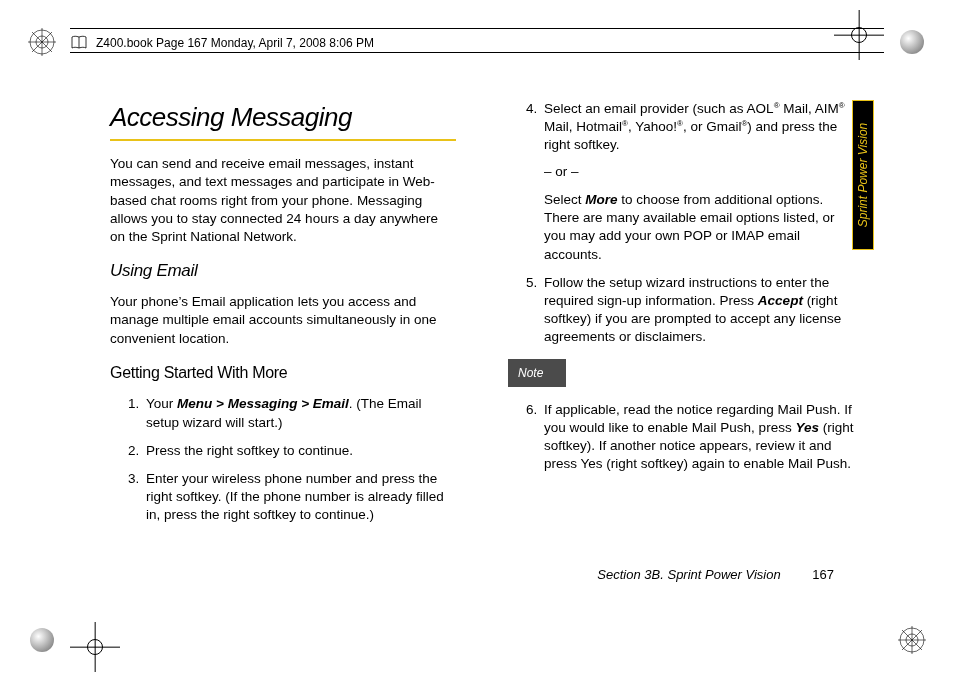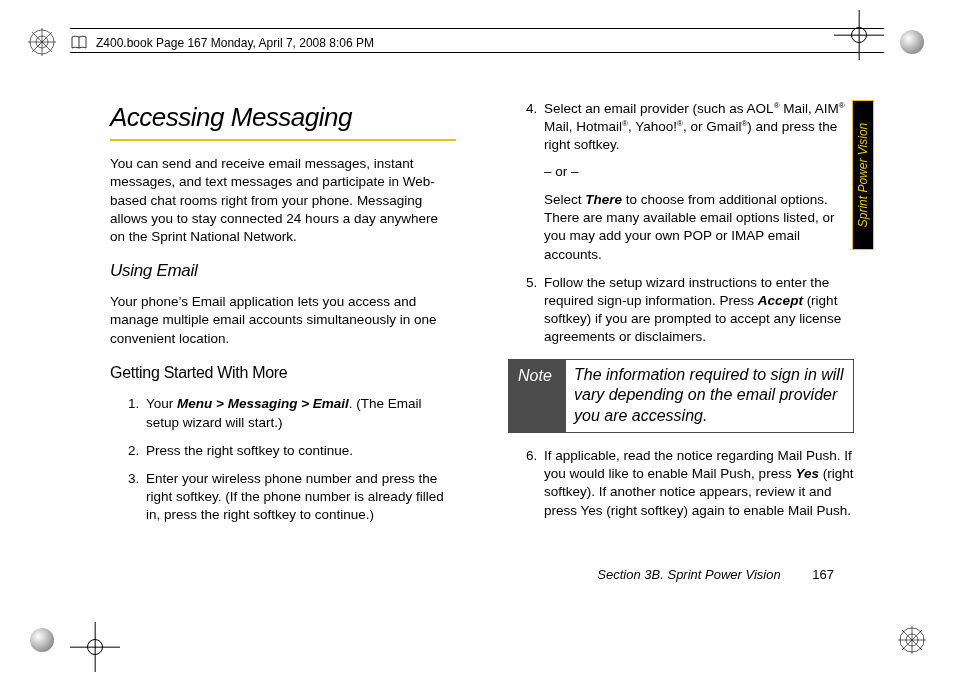--- a/index.html
+++ b/index.html
@@ -61,21 +61,21 @@
   }
   ol.steps { list-style: none; padding-left: 18px; }
   ol.steps li { position: relative; padding-left: 18px; margin-bottom: 10px; }
   ol.steps li .num { position: absolute; left: 0; top: 0; font-weight: 400; }
   .bold-it { font-style: italic; font-weight: bold; font-stretch: condensed; }
   .sup { font-size: 8px; vertical-align: super; }
   .cont { margin: 8px 0 10px 0; }
   .note-box {
     display: flex;
     margin: 12px 0 14px 0;
-    font-size: 16px;
+    font-size: 12px;
   }
   .note-label {
     background: #4b4b4b; color: #fff;
     padding: 6px 10px;
     font-style: italic;
     width: 58px;
     display: flex; align-items: flex-start;
   }
   .note-body {
     border: 1px solid #4b4b4b;
@@ -186,31 +186,30 @@
       </li>
     </ol>
   </div>
 
   <div class="col">
     <ol class="steps" start="4">
       <li><span class="num">4.</span>
         <span>Select an email provider (such as AOL</span><span class="sup">®</span><span> Mail, AIM</span><span class="sup">®</span><span> Mail, Hotmail</span><span class="sup">®</span><span>, Yahoo!</span><span class="sup">®</span><span>, or Gmail</span><span class="sup">®</span><span>) and press the right softkey.</span>
         <div class="cont">– or –</div>
         <div class="cont">
-          <span>Select </span><span class="bold-it">There</span><span> to choose from additional options. There are many available email options listed, or you may add your own POP or IMAP email accounts.</span>
+          <span>Select </span><span class="bold-it">More</span><span> to choose from additional options. There are many available email options listed, or you may add your own POP or IMAP email accounts.</span>
         </div>
       </li>
       <li><span class="num">5.</span>
         <span>Follow the setup wizard instructions to enter the required sign-up information. Press </span><span class="bold-it">Accept</span><span> (right softkey) if you are prompted to accept any license agreements or disclaimers.</span>
       </li>
     </ol>
 
     <div class="note-box">
       <div class="note-label">Note</div>
-      <div class="note-body">The information required to sign in will vary depending on the email provider you are accessing.</div>
     </div>
 
     <ol class="steps" start="6">
       <li><span class="num">6.</span>
         <span>If applicable, read the notice regarding Mail Push. If you would like to enable Mail Push, press </span><span class="bold-it">Yes</span><span> (right softkey). If another notice appears, review it and press Yes (right softkey) again to enable Mail Push.</span>
       </li>
     </ol>
   </div>
 
 </div>

